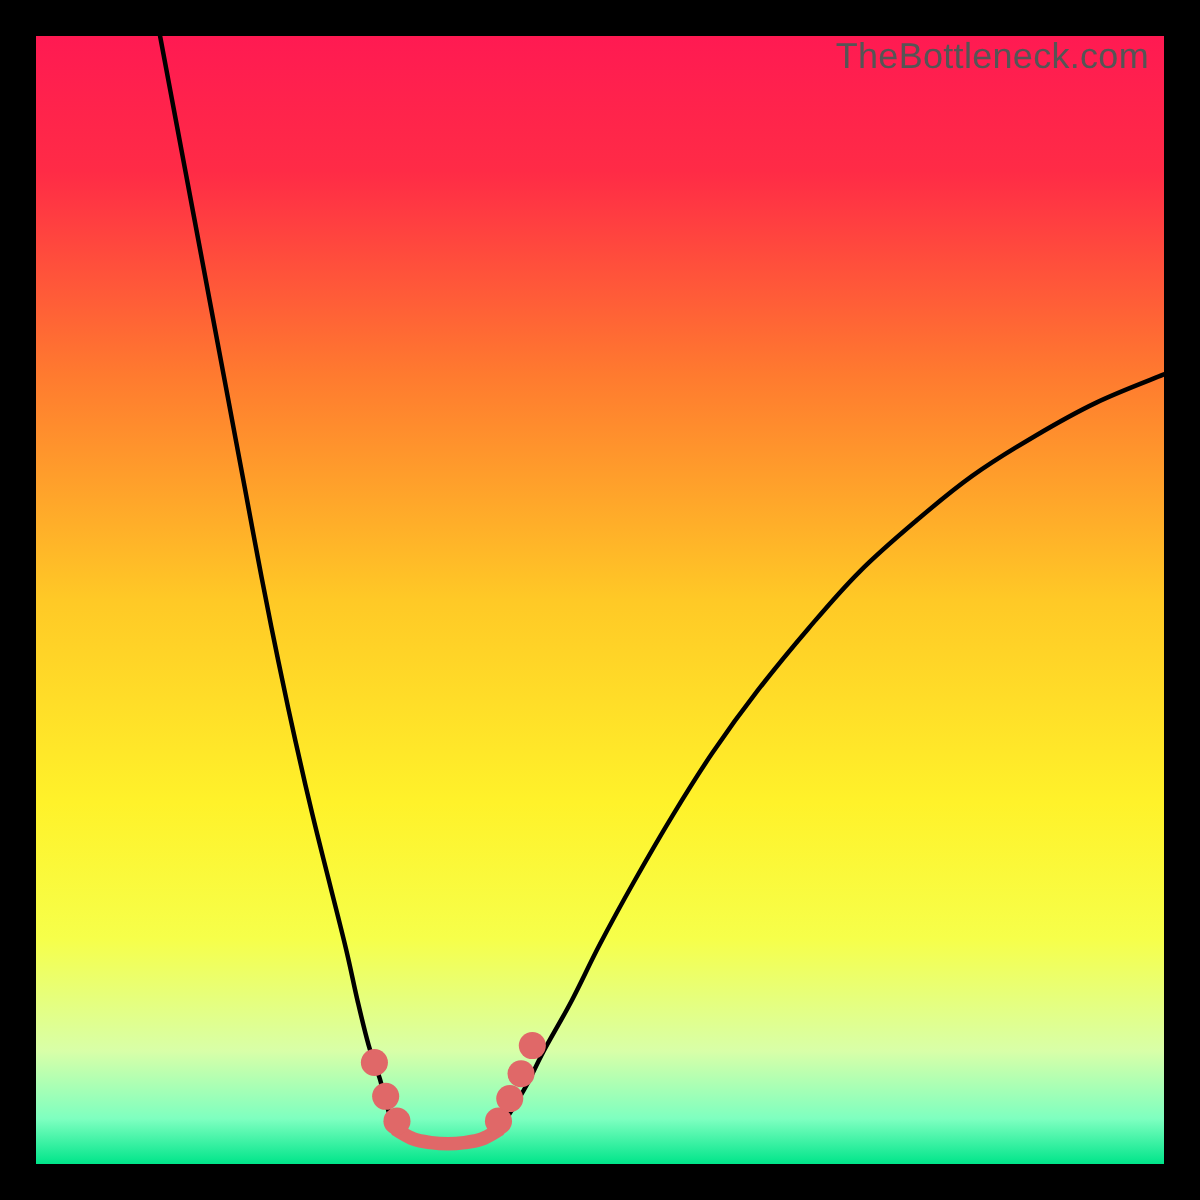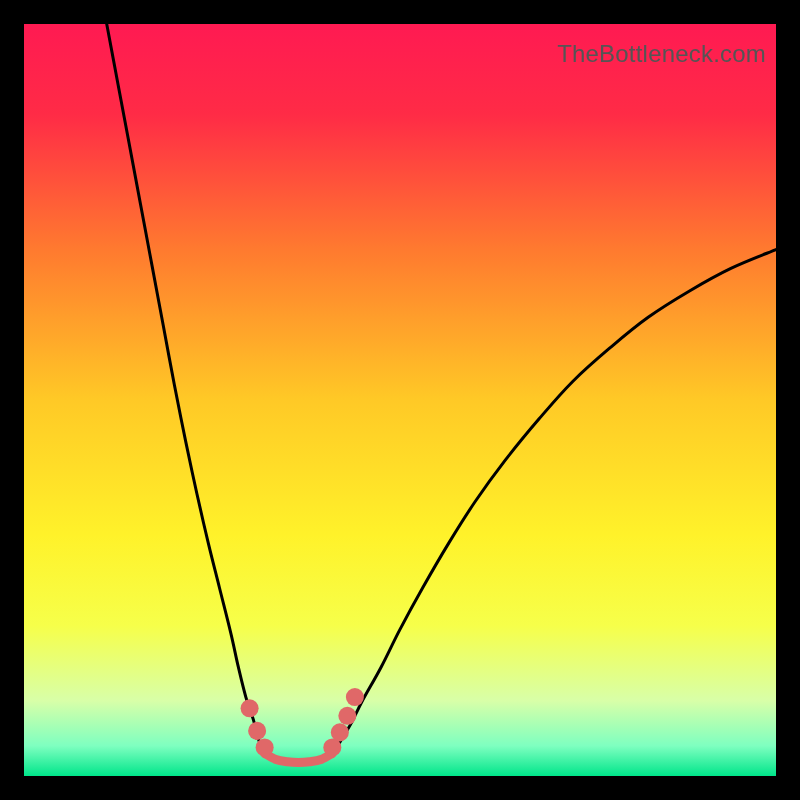--- a/index.html
+++ b/index.html
@@ -20,21 +20,21 @@
   }
   .plot {
     position: absolute;
     left: 0;
     top: 0;
     width: 752px;
     height: 752px;
   }
   .watermark {
     position: absolute;
-    top: 16px;
+    top: 0;
     right: 10px;
     font-family: Arial, Helvetica, sans-serif;
     font-size: 24px;
     color: #555;
     letter-spacing: 0.2px;
     user-select: none;
   }
 </style>
 </head>
 <body>

